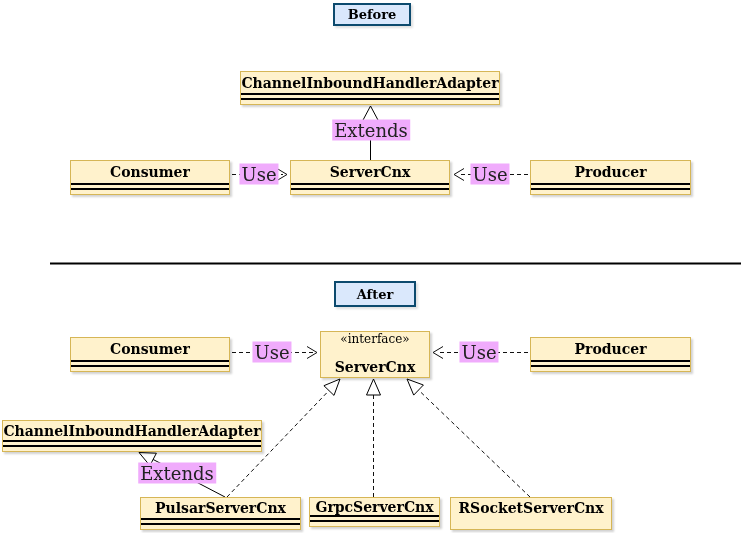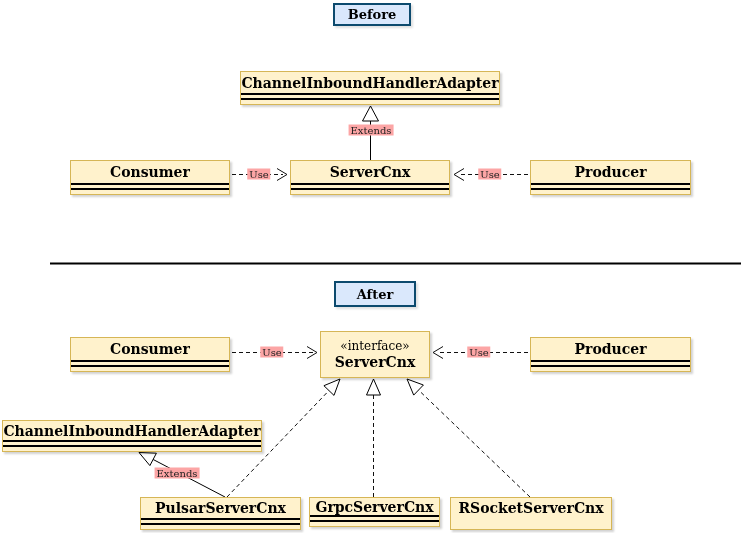--- a/index.html
+++ b/index.html
@@ -17,38 +17,38 @@
     display:flex; flex-direction:column;
   }
   .uml-title {
     flex:1; display:flex; align-items:center; justify-content:center;
     font-weight:bold; font-size:14px; color:#000; white-space:nowrap;
   }
   .uml-sep  { border-top:2px solid #000; height:3px; }
   .uml-sep2 { border-top:2px solid #000; height:4px; }
 
   
-  .uml-iface { justify-content:center; align-items:center; }
+  .uml-iface { align-items:center;gap:12px; }
   .uml-stereotype { font-size:12px; color:#000; line-height:15px; }
   .uml-iface .uml-title { flex:none; line-height:17px; }
 
   
   .section-label {
     position:absolute; box-sizing:border-box;
     background:#DAE8FC; border:2px solid #0c4a6e;
     box-shadow:2px 2px 2px rgba(0,0,0,0.12);
     display:flex; align-items:center; justify-content:center;
     font-weight:bold; font-size:13px; color:#000;
   }
 
   
   .edge-label {
     position:absolute; transform:translate(-50%,-50%);
-    background:#fca5a5; padding:0 2px;
-    font-size:10px; color:#222; white-space:nowrap;
+    background:#f0abfc; padding:0 2px;
+    font-size:18px; color:#222; white-space:nowrap;
   }
 
   
   .b-label    { left:333px; top:3px;   width:78px;  height:23px; }
   .b-ciha     { left:240px; top:71px;  width:260px; height:34px; }
   .b-consumer { left:70px;  top:160px; width:160px; height:35px; }
   .b-servcnx  { left:290px; top:160px; width:160px; height:35px; }
   .b-producer { left:530px; top:160px; width:161px; height:35px; }
 
   .a-label    { left:334px; top:281px; width:82px;  height:26px; }

